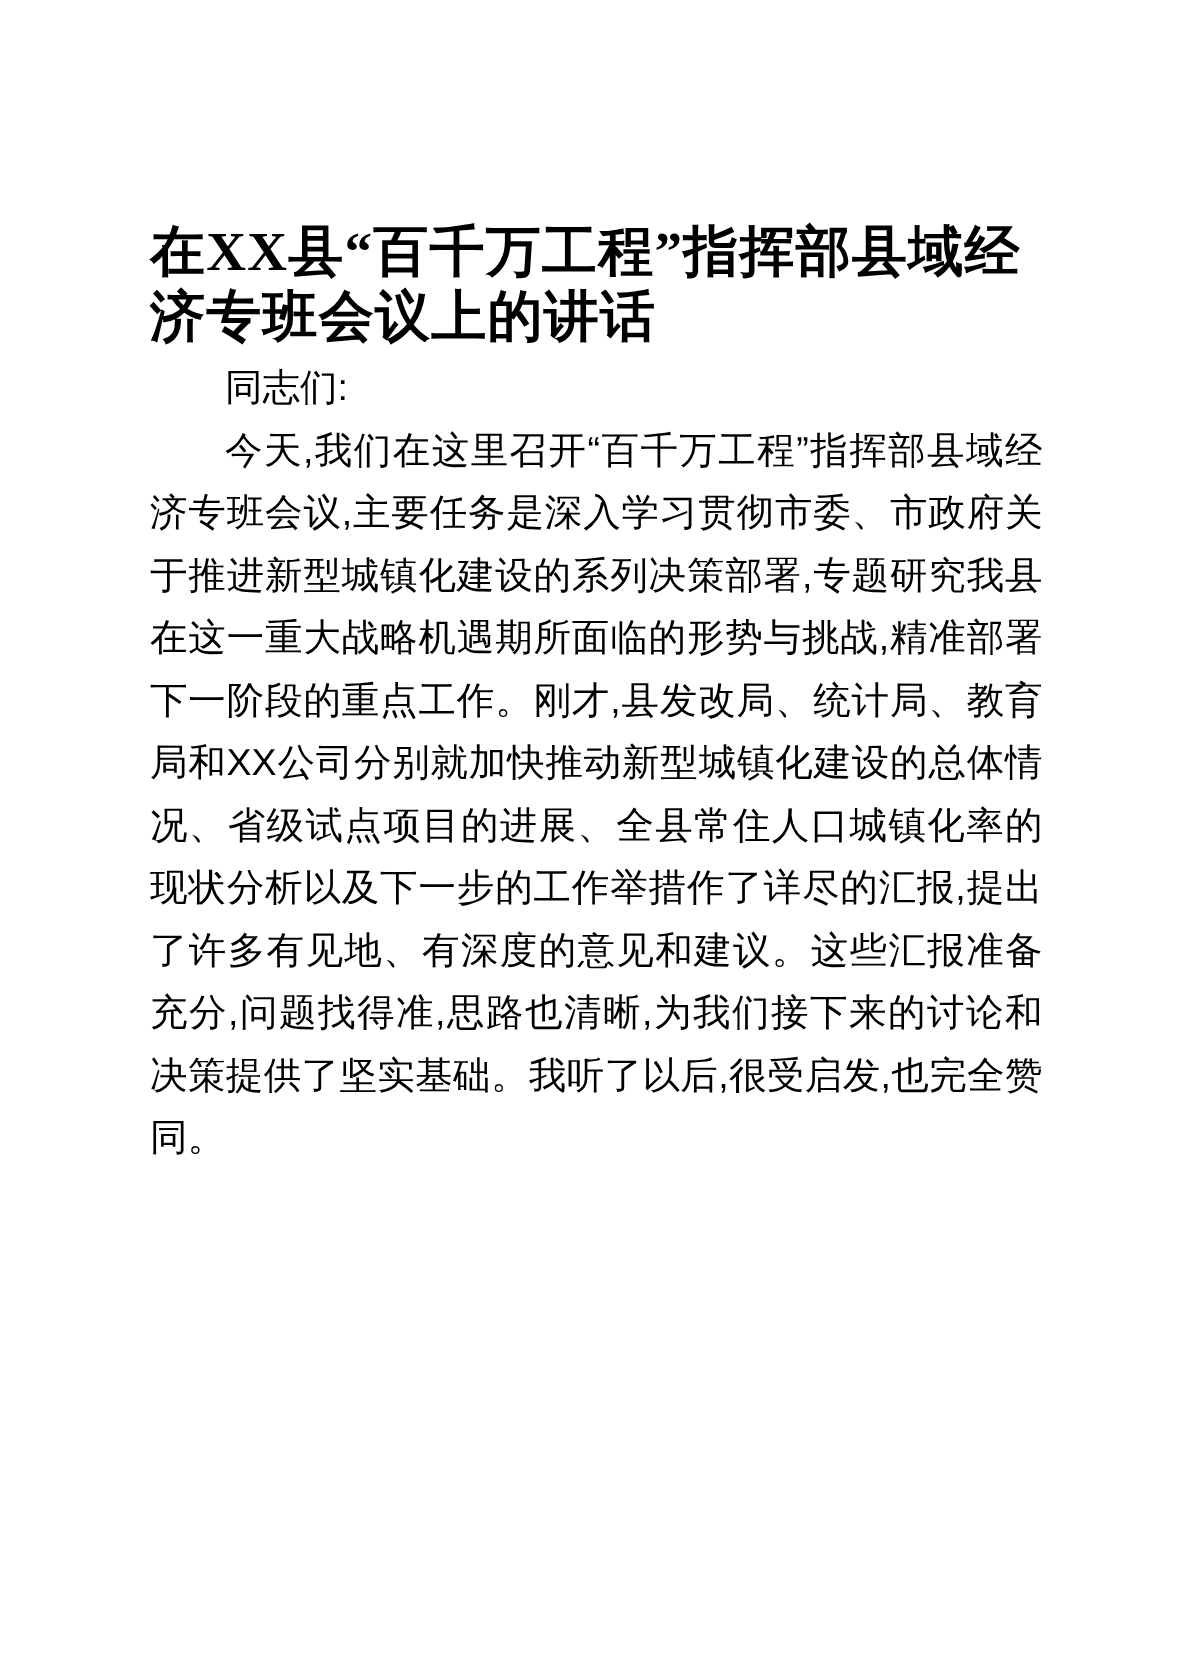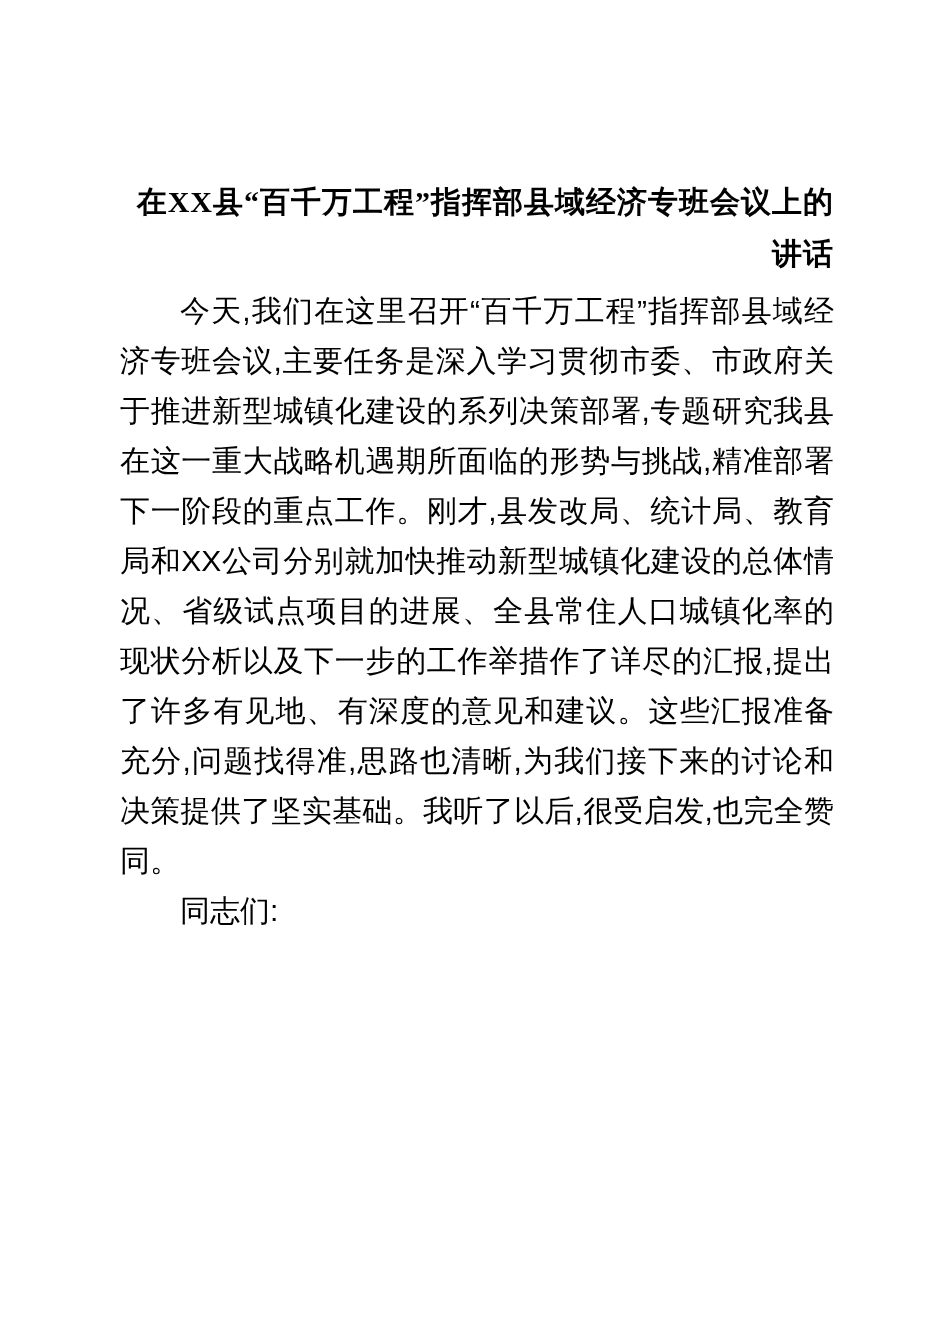--- a/index.html
+++ b/index.html
@@ -13,23 +13,23 @@
     width: 950px;
     height: 1344px;
     background: #ffffff;
     padding: 176px 116px 0 120px;
     overflow: hidden;
     color: #000000;
   }
   .doc-title {
     font-family: "Liberation Serif", "DejaVu Serif", serif;
     font-weight: bold;
-    font-size: 30px;
+    font-size: 44px;
     line-height: 52px;
-    text-align: right;
+    text-align: left;
     color: #000000;
     margin-bottom: 6px;
     letter-spacing: 1px;
   }
   .doc-body {
     font-size: 30px;
     line-height: 50px;
     text-align: justify;
     color: #000000;
   }
@@ -38,16 +38,16 @@
     margin: 0;
   }
 </style>
 </head>
 <body>
 
 <div class="page">
   <h1 class="doc-title">在XX县“百千万工程”指挥部县域经济专班会议上的讲话</h1>
 
   <div class="doc-body">
+    <p>同志们:</p>
     <p>今天,我们在这里召开“百千万工程”指挥部县域经济专班会议,主要任务是深入学习贯彻市委、市政府关于推进新型城镇化建设的系列决策部署,专题研究我县在这一重大战略机遇期所面临的形势与挑战,精准部署下一阶段的重点工作。刚才,县发改局、统计局、教育局和XX公司分别就加快推动新型城镇化建设的总体情况、省级试点项目的进展、全县常住人口城镇化率的现状分析以及下一步的工作举措作了详尽的汇报,提出了许多有见地、有深度的意见和建议。这些汇报准备充分,问题找得准,思路也清晰,为我们接下来的讨论和决策提供了坚实基础。我听了以后,很受启发,也完全赞同。</p>
-    <p>同志们:</p>
   </div>
 </div>
 
 </body></html>

